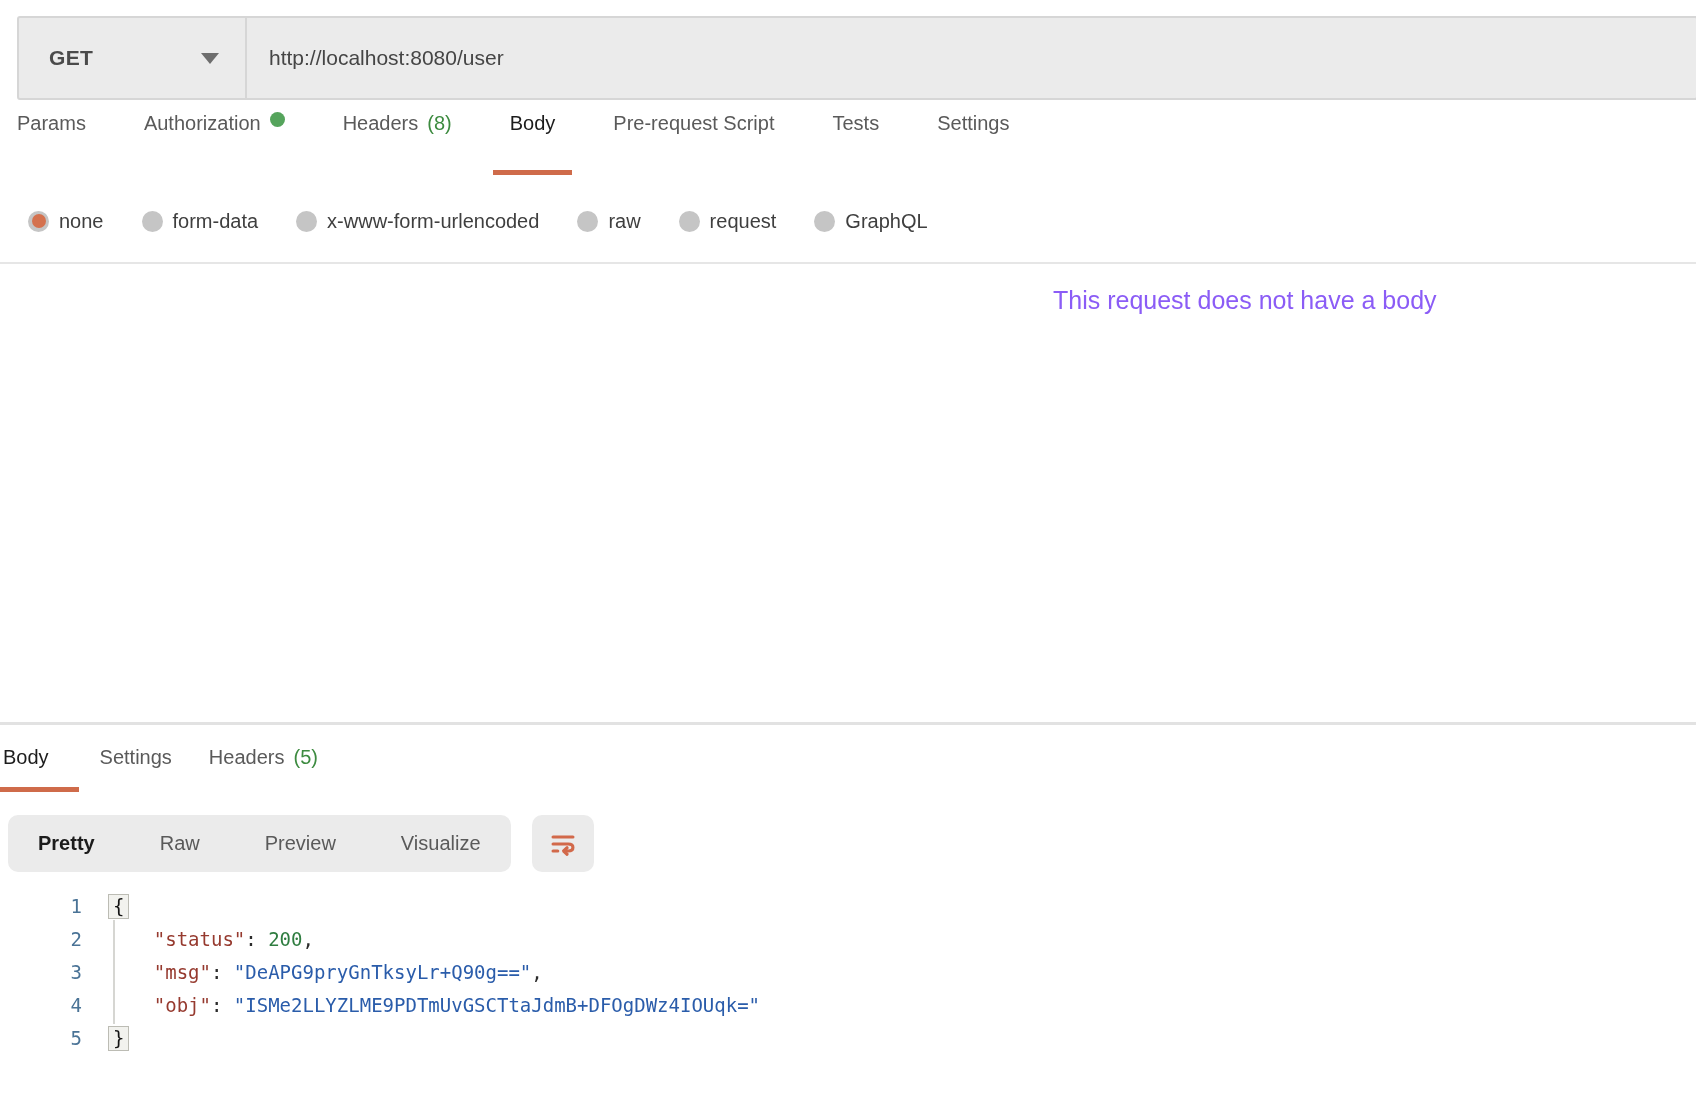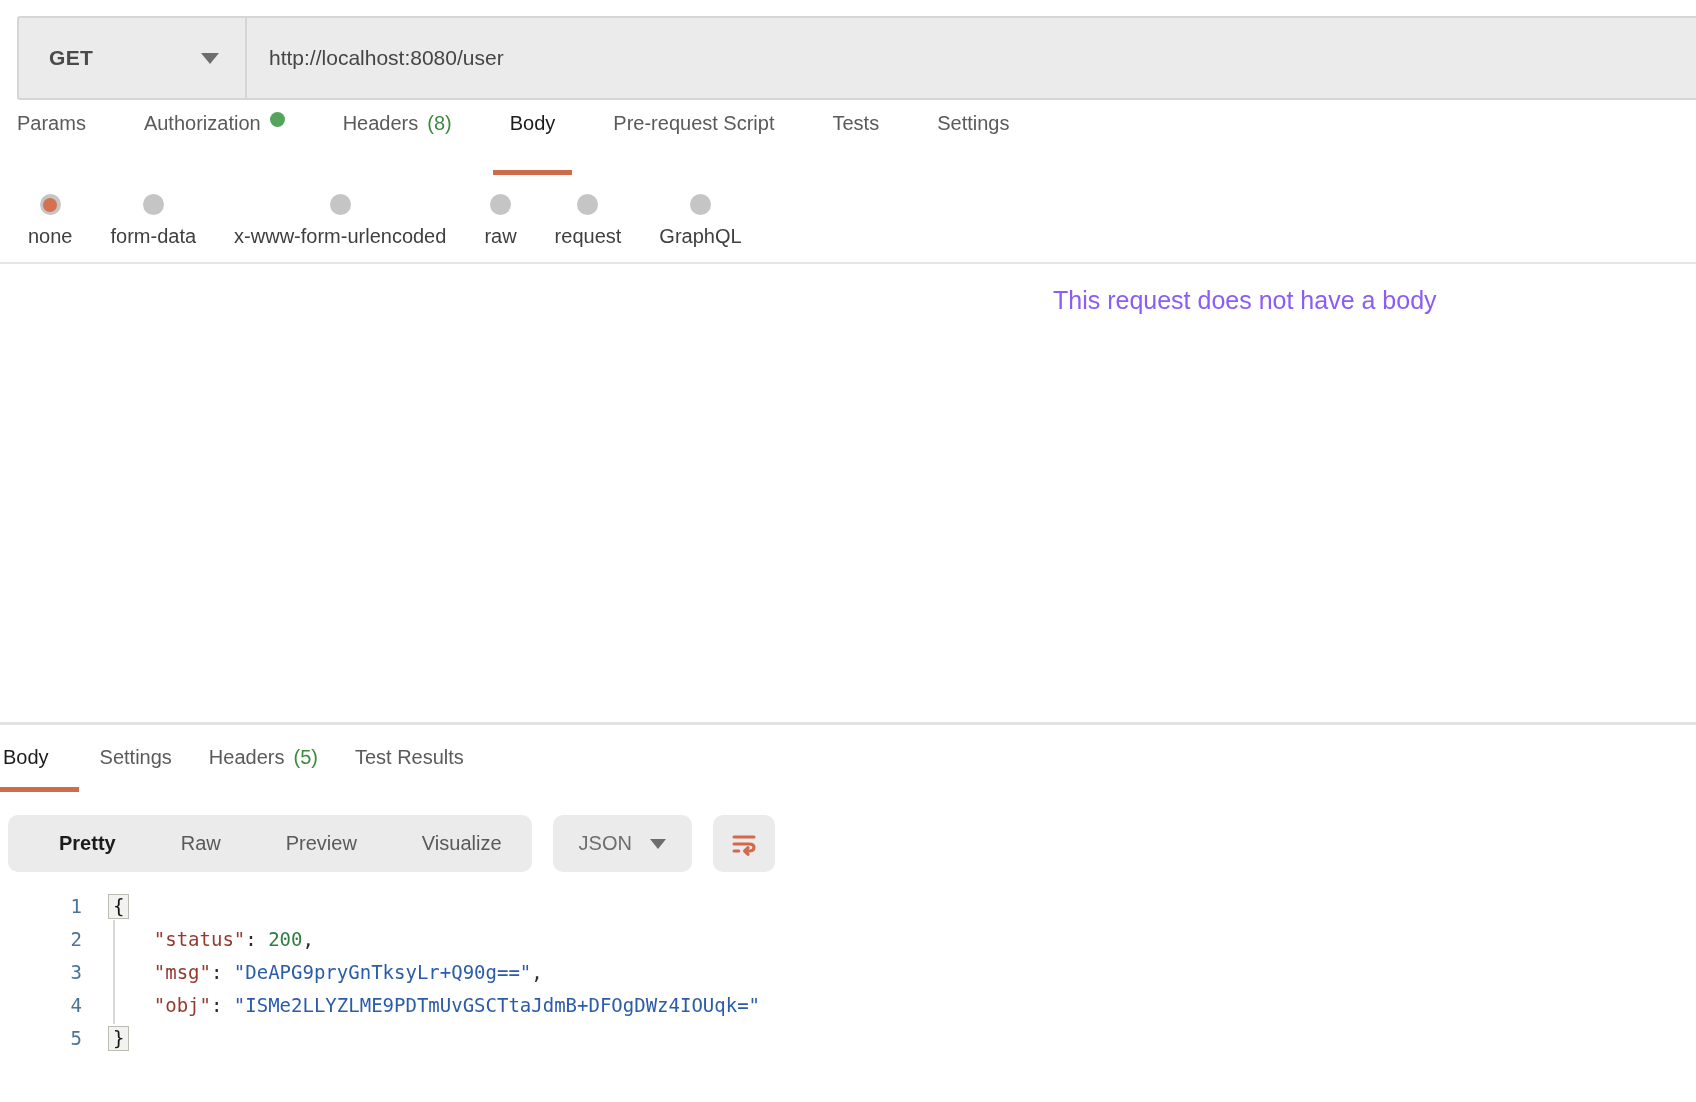--- a/index.html
+++ b/index.html
@@ -38,21 +38,21 @@
   }
   .tab.active { color:#1c1c1c; border-bottom-color:#cf6b4a; }
   .tab .count { color:#3d8b40; }
   .dot { width:15px; height:15px; border-radius:50%; background:#55a45c; display:inline-block; }
 
   
   .radio-row {
     position:absolute; left:28px; top:196px; height:50px;
     display:flex; gap:38px; align-items:center;
   }
-  .radio-item { display:flex; align-items:center; gap:10px; cursor:pointer; font-size:20px; color:#3f3f3f;flex-direction:column; }
+  .radio-item { display:flex; align-items:center; gap:10px; cursor:pointer; font-size:20px; color:#3f3f3f; }
   .radio-circle { width:21px; height:21px; border-radius:50%; background:#c5c5c5; position:relative; flex:0 0 auto; }
   .radio-circle.selected { background:#c5c5c5; }
   .radio-circle.selected::after {
     content:""; position:absolute; left:3.5px; top:3.5px; width:14px; height:14px;
     border-radius:50%; background:#d4714e;
   }
 
   .divider-1 { position:absolute; left:0; top:262px; width:100%; height:2px; background:#e6e6e6; }
 
   .empty-msg { position:absolute; left:1053px; top:286px; font-size:25px; color:#8b5cf6; }
@@ -71,21 +71,21 @@
   .res-tab.first { padding-left:3px; padding-right:30px; }
   .res-tab.active { color:#1c1c1c; border-bottom-color:#cf6b4a; }
   .res-tab .count { color:#3d8b40; }
 
   
   .toolbar { position:absolute; left:8px; top:815px; height:57px; display:flex; gap:21px; }
   .pill { background:#ebebeb; border-radius:10px; height:57px; display:flex; align-items:center; }
   .view-modes { padding:0 30px; gap:65px; }
   .view-mode { font-size:20px; color:#5a5a5a; cursor:pointer; background:none; border:none;
                font-family:inherit; padding:0; }
-  .view-mode.active { color:#1c1c1c; font-weight:600;margin-left:21px; }
+  .view-mode.active { color:#1c1c1c; font-weight:600; }
   .lang-pill { padding:0 26px; gap:18px; cursor:pointer; }
   .lang-label { font-size:20px; color:#6e6e6e; }
   .lang-pill .caret-down { border-left-width:8px; border-right-width:8px; border-top-width:10px; }
   .wrap-pill { width:62px; justify-content:center; cursor:pointer; }
 
   
   .code-block {
     position:absolute; left:0; top:890px; width:100%;
     font-family:"DejaVu Sans Mono","Liberation Mono",monospace; font-size:19px;
   }
@@ -180,36 +180,29 @@
     <div class="res-tab first active">
       <span class="tab-label">Body</span>
     </div>
     <div class="res-tab">
       <span class="tab-label">Settings</span>
     </div>
     <div class="res-tab">
       <span class="tab-label">Headers</span>
       <span class="count">(5)</span>
     </div>
-    <div class="res-tab">
-      <span class="tab-label">Test Results</span>
-    </div>
   </div>
 
 <div class="toolbar">
   <div class="pill view-modes" id="view-modes">
       <button class="view-mode active">Pretty</button>
       <button class="view-mode">Raw</button>
       <button class="view-mode">Preview</button>
       <button class="view-mode">Visualize</button>
     </div>
-  <div class="pill lang-pill">
-    <span class="lang-label">JSON</span>
-    <span class="caret-down"></span>
-  </div>
   <div class="pill wrap-pill">
     <span style="display:flex;">
       <svg width="28" height="28" viewBox="0 0 24 24" fill="none">
         <path d="M3.5 6 H20.5" stroke="#d2694a" stroke-width="2.7" stroke-linecap="round"></path>
         <path d="M3.5 12 H16.5 C19 12 20.5 13.2 20.5 15 C20.5 16.8 19 18 16.5 18 H13.5" stroke="#d2694a" stroke-width="2.7" stroke-linecap="round"></path>
         <path d="M15.5 15.2 L12.5 18 L15.5 20.8" stroke="#d2694a" stroke-width="2.7" stroke-linecap="round" stroke-linejoin="round"></path>
         <path d="M3.5 18 H7.5" stroke="#d2694a" stroke-width="2.7" stroke-linecap="round"></path>
       </svg>
     </span>
   </div>

